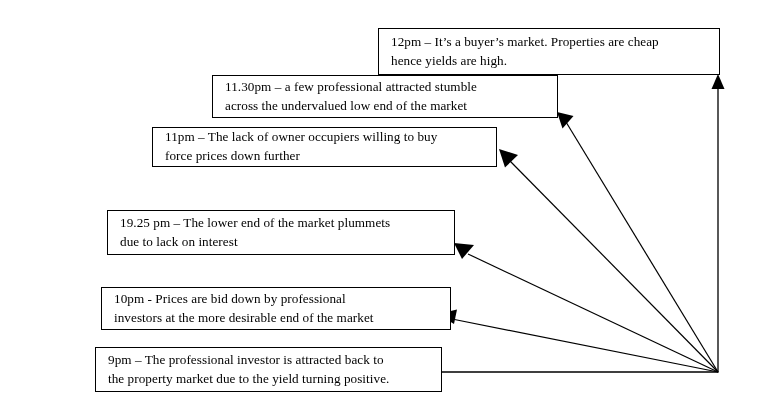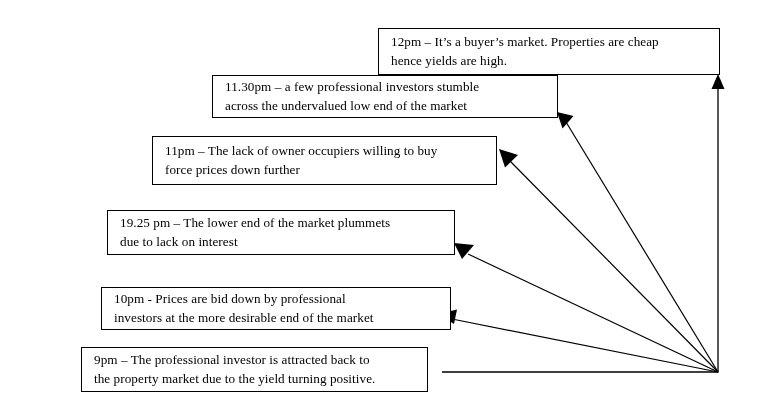--- a/index.html
+++ b/index.html
@@ -75,37 +75,37 @@
       <polygon points="438,314 457,309.5 454,324" fill="#000000"></polygon>
     </g>
   </svg>
 
   <div class="node-box" style="left:378px; top:28px; width:342px; height:47px;">
     <span class="node-text">12pm – It’s a buyer’s market. Properties are cheap
 hence yields are high.</span>
   </div>
 
   <div class="node-box" style="left:212px; top:75px; width:346px; height:43px;">
-    <span class="node-text">11.30pm – a few professional investors stumble
+    <span class="node-text">11.30pm – a few professional attracted stumble
 across the undervalued low end of the market</span>
   </div>
 
-  <div class="node-box" style="left:152px; top:136px; width:345px; height:49px;">
+  <div class="node-box" style="left:152px; top:127px; width:345px; height:40px;">
     <span class="node-text">11pm – The lack of owner occupiers willing to buy
 force prices down further</span>
   </div>
 
   <div class="node-box" style="left:107px; top:210px; width:348px; height:45px;">
     <span class="node-text">19.25 pm – The lower end of the market plummets
 due to lack on interest</span>
   </div>
 
   <div class="node-box" style="left:101px; top:287px; width:350px; height:43px;">
     <span class="node-text">10pm -  Prices are bid down by professional
 investors at the more desirable end of the market</span>
   </div>
 
-  <div class="node-box" style="left:81px; top:347px; width:347px; height:45px;">
+  <div class="node-box" style="left:95px; top:347px; width:347px; height:45px;">
     <span class="node-text">9pm – The professional investor is attracted back to
 the property market due to the yield turning positive.</span>
   </div>
 
 </div>
 
 </body></html>

